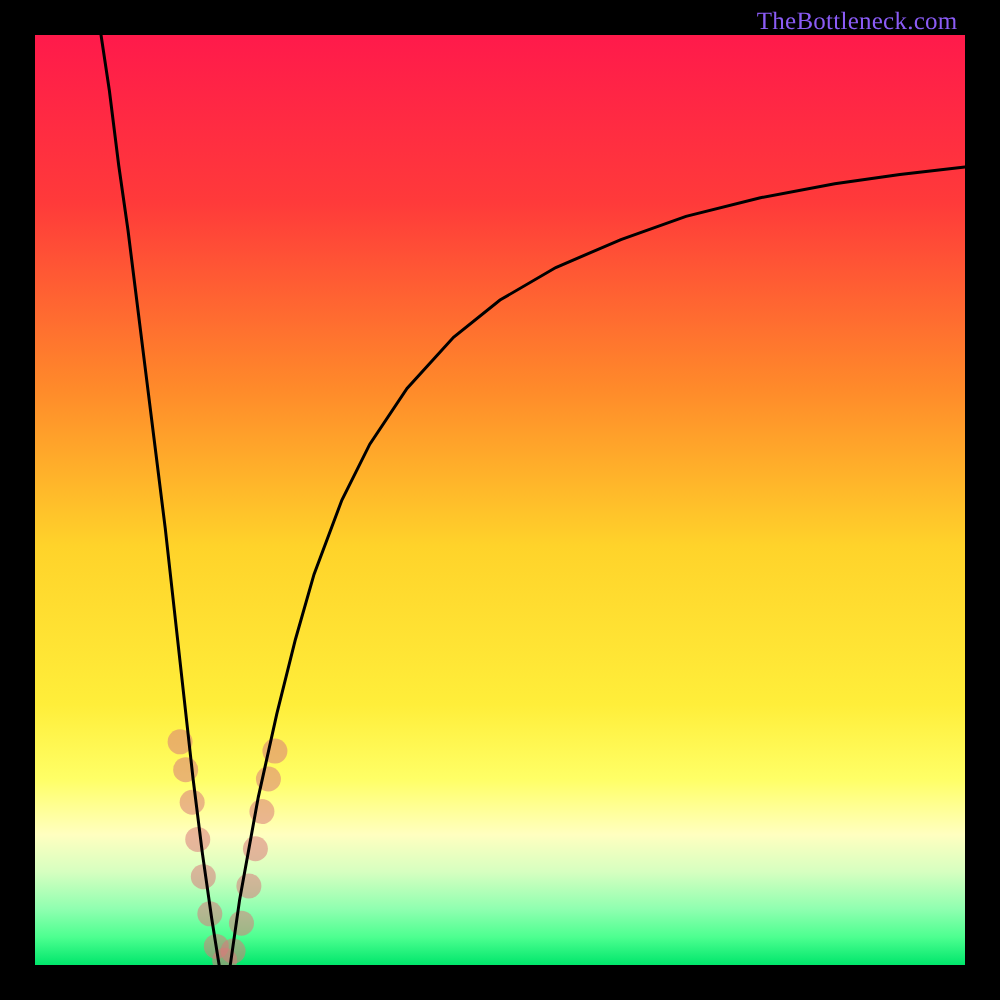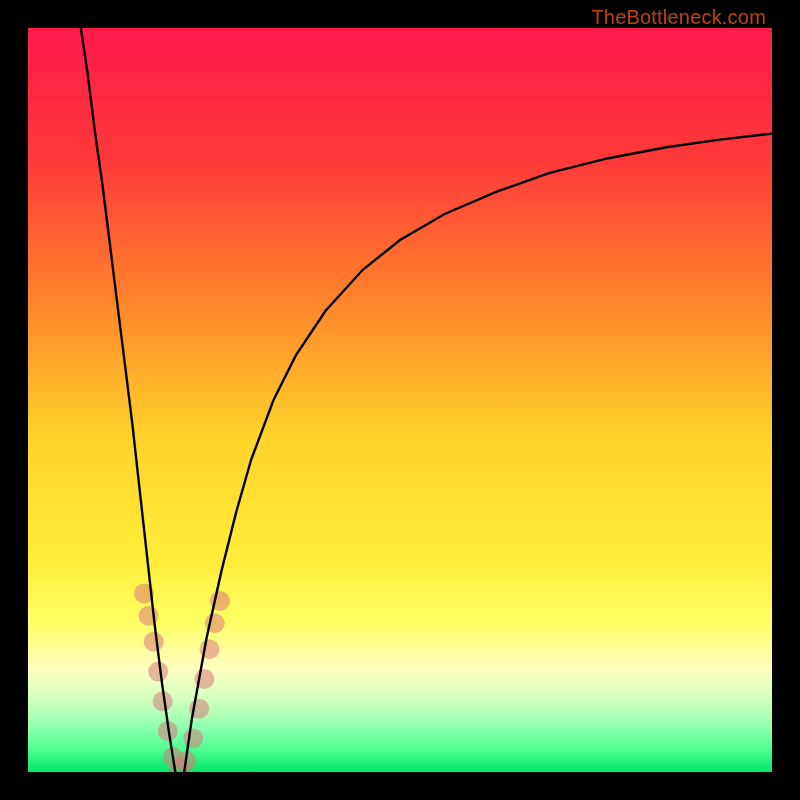--- a/index.html
+++ b/index.html
@@ -24,25 +24,26 @@
     height: 744px;
   }
   .gradient-bg {
     position: absolute;
     inset: 0;
   }
   .watermark {
     position: absolute;
     top: 6px;
     right: 34px;
-    color: #c2410c;
+    color: #8b5cf6;
     font-size: 20px;
     letter-spacing: 0.2px;
     z-index: 5;
     font-weight: 500;
+    font-family: Liberation Serif, serif;
   }
   svg.curves {
     position: absolute;
     inset: 0;
     z-index: 4;
   }
   svg.markers {
     position: absolute;
     inset: 0;
     z-index: 3;

